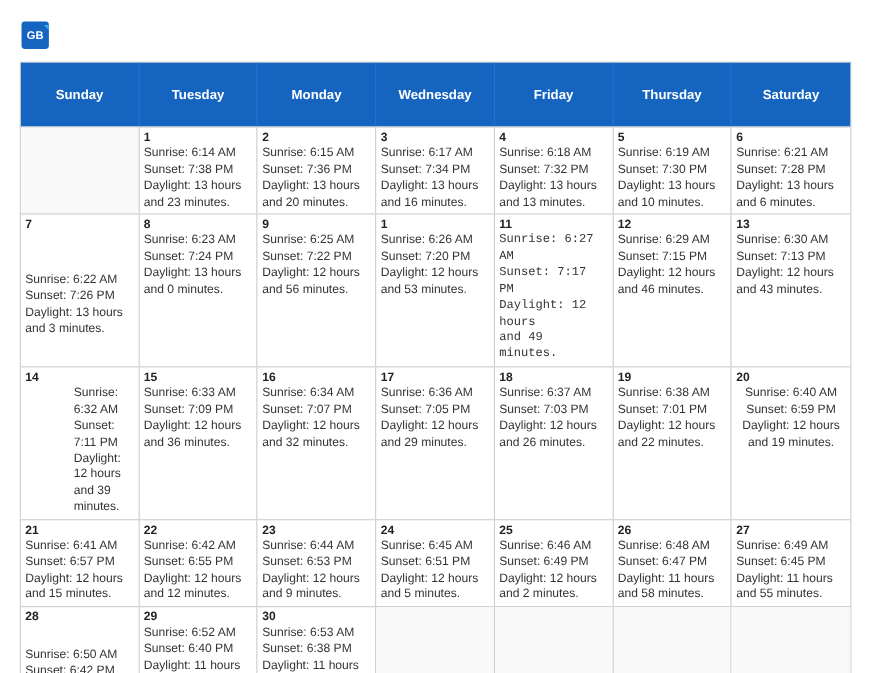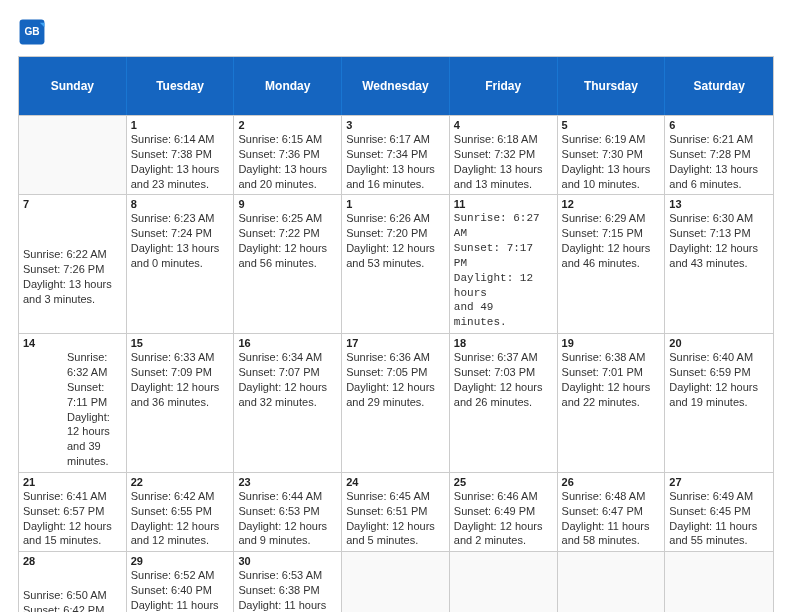--- a/index.html
+++ b/index.html
@@ -271,21 +271,21 @@
           </div>
           <div class="cal-cell">
             <div class="day-num">19</div>
             <div class="cell-info" style="white-space: pre-line;">Sunrise: 6:38 AM
 Sunset: 7:01 PM
 Daylight: 12 hours
 and 22 minutes.</div>
           </div>
           <div class="cal-cell">
             <div class="day-num">20</div>
-            <div class="cell-info" style="white-space: pre-line;">Sunrise: 6:40 AM
+            <div class="cell-info" style="white-space: pre-line; text-align: center;">Sunrise: 6:40 AM
 Sunset: 6:59 PM
 Daylight: 12 hours
 and 19 minutes.</div>
           </div>
         </div>
         <div class="cal-row">
           <div class="cal-cell">
             <div class="day-num">21</div>
             <div class="cell-info" style="white-space: pre-line;">Sunrise: 6:41 AM
 Sunset: 6:57 PM

